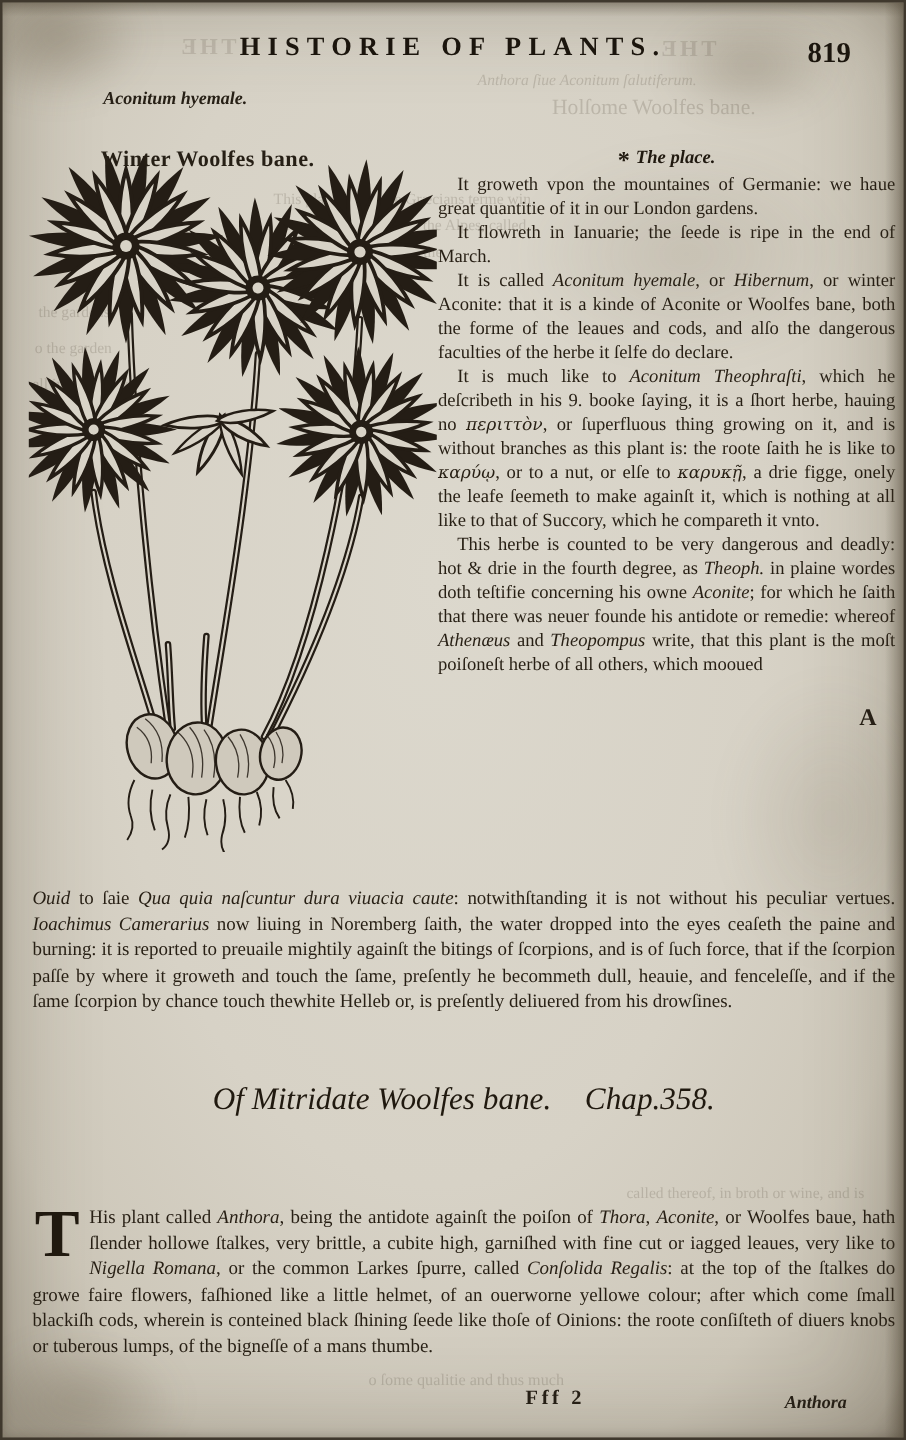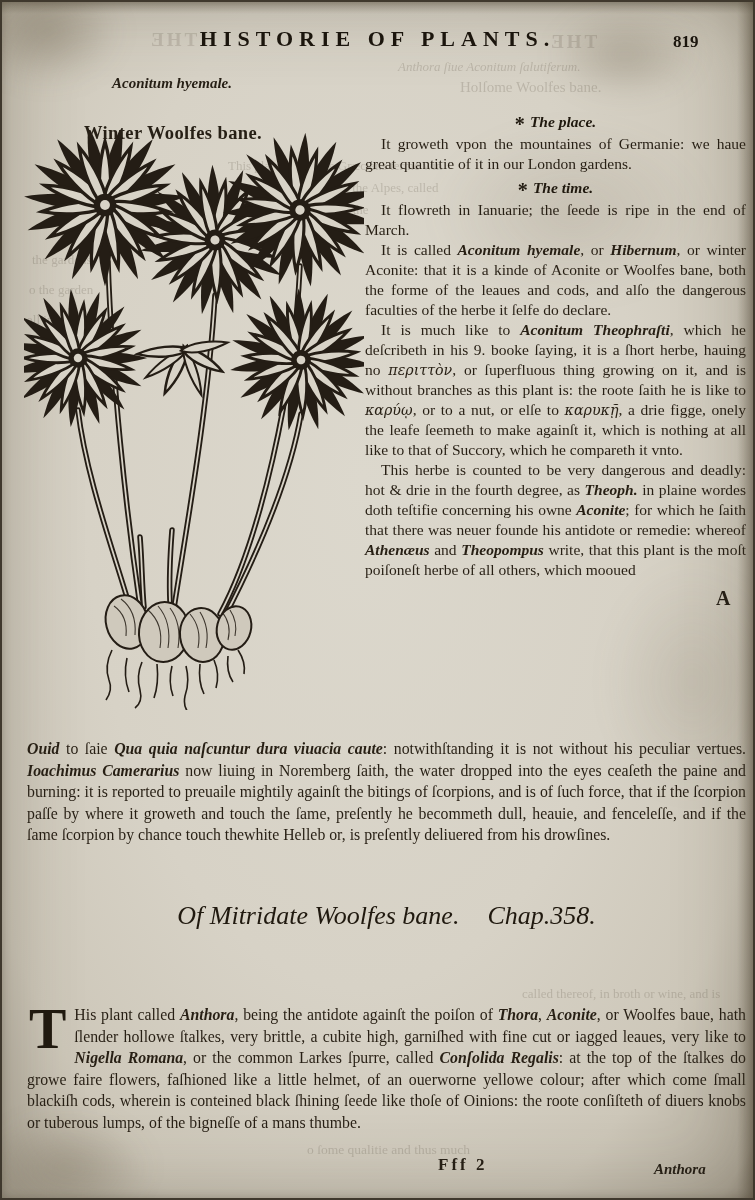--- a/index.html
+++ b/index.html
@@ -17,43 +17,43 @@
   .st2{left:548px;top:8px;width:150px;height:90px;background:radial-gradient(closest-side,rgba(96,84,62,.28),rgba(96,84,62,0));}
   .st3{left:430px;top:120px;width:280px;height:180px;background:radial-gradient(closest-side,rgba(108,96,74,.16),rgba(108,96,74,0));}
   .st4{left:-20px;top:1110px;width:170px;height:110px;background:radial-gradient(closest-side,rgba(86,74,52,.26),rgba(86,74,52,0));}
   .st5{left:600px;top:560px;width:180px;height:240px;background:radial-gradient(closest-side,rgba(104,92,70,.14),rgba(104,92,70,0));}
 
   .gh{position:absolute;color:rgba(74,64,48,.20);filter:blur(.6px);font-style:italic;white-space:nowrap;z-index:1;}
   .gh.mir{transform:scaleX(-1);font-style:normal;font-weight:bold;letter-spacing:3px;color:rgba(74,64,48,.16);}
   .g0{left:146px;top:27px;font-size:19px;}
   .g1{left:546px;top:29px;font-size:19px;}
   .g2{left:396px;top:57px;font-size:13px;}
-  .g3{left:458px;top:77px;font-size:15px;font-style:normal;}
+  .g3{left:458px;top:77px;font-size:18px;font-style:normal;}
   .g4{left:226px;top:156px;font-size:13px;font-style:normal;}
   .g5{left:230px;top:178px;font-size:13px;font-style:normal;}
   .g6{left:240px;top:200px;font-size:13px;font-style:normal;}
   .g7{left:30px;top:250px;font-size:13px;font-style:normal;}
   .g8{left:27px;top:280px;font-size:13px;font-style:normal;}
   .g9{left:25px;top:310px;font-size:13px;font-style:normal;}
   .g10{left:520px;top:960px;font-size:13px;font-style:normal;margin-top:24px;}
   .g11{left:305px;top:1140px;font-size:13.5px;font-style:normal;text-align:right;}
 
   .hdr{position:absolute;left:0;top:24px;width:100%;text-align:center;z-index:3;
        font-weight:bold;font-size:22px;letter-spacing:6px;color:#1b150d;}
-  .pageno{position:absolute;left:671px;top:30px;z-index:3;font-weight:bold;font-size:17px;color:#1b150d;}
-
-  .cap1{position:absolute;left:84px;top:73px;z-index:3;font-style:italic;font-weight:bold;font-size:15px;margin-left:26px;}
+  .pageno{position:absolute;left:671px;top:30px;z-index:3;font-weight:bold;font-size:24px;color:#1b150d;}
+
+  .cap1{position:absolute;left:84px;top:73px;z-index:3;font-style:italic;font-weight:bold;font-size:15px;}
   .cap2{position:absolute;left:82px;top:91px;z-index:3;font-weight:bold;font-size:18.5px;letter-spacing:.4px;margin-top:30px;}
 
   .rcol{position:absolute;left:363px;top:106px;width:381px;z-index:3;}
-  .sec-head{text-align:center;font-style:italic;font-weight:bold;font-size:15.5px;margin:4px 0 2px;line-height:20px;color:#20190f;}
+  .sec-head{text-align:center;font-style:italic;font-weight:bold;font-size:15.5px;margin:14px 0 2px;line-height:20px;color:#20190f;}
   .mk{font-style:normal;font-weight:900;font-size:1.3em;vertical-align:-0.2em;margin-right:5px;line-height:0;}
   .para{font-size:15.5px;line-height:20px;text-align:justify;text-indent:16px;margin:0;color:#271f14;}
-  .s-i{font-style:italic;font-weight:bold;}
-  .s-bi{font-style:italic;font-weight:bold;}
+  .s-i{font-style:italic;}
+  .s-bi{font-style:italic;font-weight:normal;}
   .s-g{font-style:italic;font-family:"DejaVu Serif",serif;font-size:.92em;}
   .margA{position:absolute;left:714px;top:585px;z-index:3;font-weight:bold;font-size:20px;}
 
   .fwide{position:absolute;left:25px;top:736px;width:719px;z-index:3;}
   .fwide .para{font-size:15.8px;line-height:21.5px;text-indent:0;}
 
   .chap{position:absolute;left:25px;top:899px;width:719px;text-align:center;z-index:3;
         font-style:italic;font-size:26px;color:#20190f;}
   .chap .cnum{margin-left:28px;}
   .deschead{position:absolute;left:25px;top:972px;width:719px;z-index:3;}
@@ -193,23 +193,20 @@
     <use href="#flw" transform="translate(54,228) scale(1.75) rotate(6)"></use>
     <use href="#flw" transform="translate(277,230) scale(1.8) rotate(-14)"></use>
   </svg>
 
   <div class="rcol">
     <div class="sec-head">
       <span class="mk">*</span><span>The place.</span>
     </div>
     <p class="para"><span>It groweth vpon the mountaines of Germanie: we haue great quantitie of it in our London gardens.</span></p>
 
-    <div class="sec-head">
-      <span class="mk">*</span><span>The time.</span>
-    </div>
     <p class="para"><span>It flowreth in Ianuarie; the ſeede is ripe in the end of March.</span></p>
 
     <p class="para"><span>It is called </span><span class="s-bi">Aconitum hyemale</span><span>, or </span><span class="s-i">Hibernum</span><span>, or winter Aconite: that it is a kinde of Aconite or Woolfes bane, both the forme of the leaues and cods, and alſo the dangerous faculties of the herbe it ſelfe do declare.</span></p>
     <p class="para"><span>It is much like to </span><span class="s-bi">Aconitum Theophraſti</span><span>, which he deſcribeth in his 9. booke ſaying, it is a ſhort herbe, hauing no </span><span class="s-g">περιττὸν</span><span>, or ſuperfluous thing growing on it, and is without branches as this plant is: the roote ſaith he is like to </span><span class="s-g">καρύῳ</span><span>, or to a nut, or elſe to </span><span class="s-g">καρυκῇ</span><span>, a drie figge, onely the leafe ſeemeth to make againſt it, which is nothing at all like to that of Succory, which he compareth it vnto.</span></p>
 
     <p class="para"><span>This herbe is counted to be very dangerous and deadly: hot &amp; drie in the fourth degree, as </span><span class="s-i">Theoph.</span><span> in plaine wordes doth teſtifie concerning his owne </span><span class="s-bi">Aconite</span><span>; for which he ſaith that there was neuer founde his antidote or remedie: whereof </span><span class="s-bi">Athenæus</span><span> and </span><span class="s-i">Theopompus</span><span> write, that this plant is the moſt poiſoneſt herbe of all others, which mooued</span></p>
   </div>
 
   <div class="margA">A</div>
 

